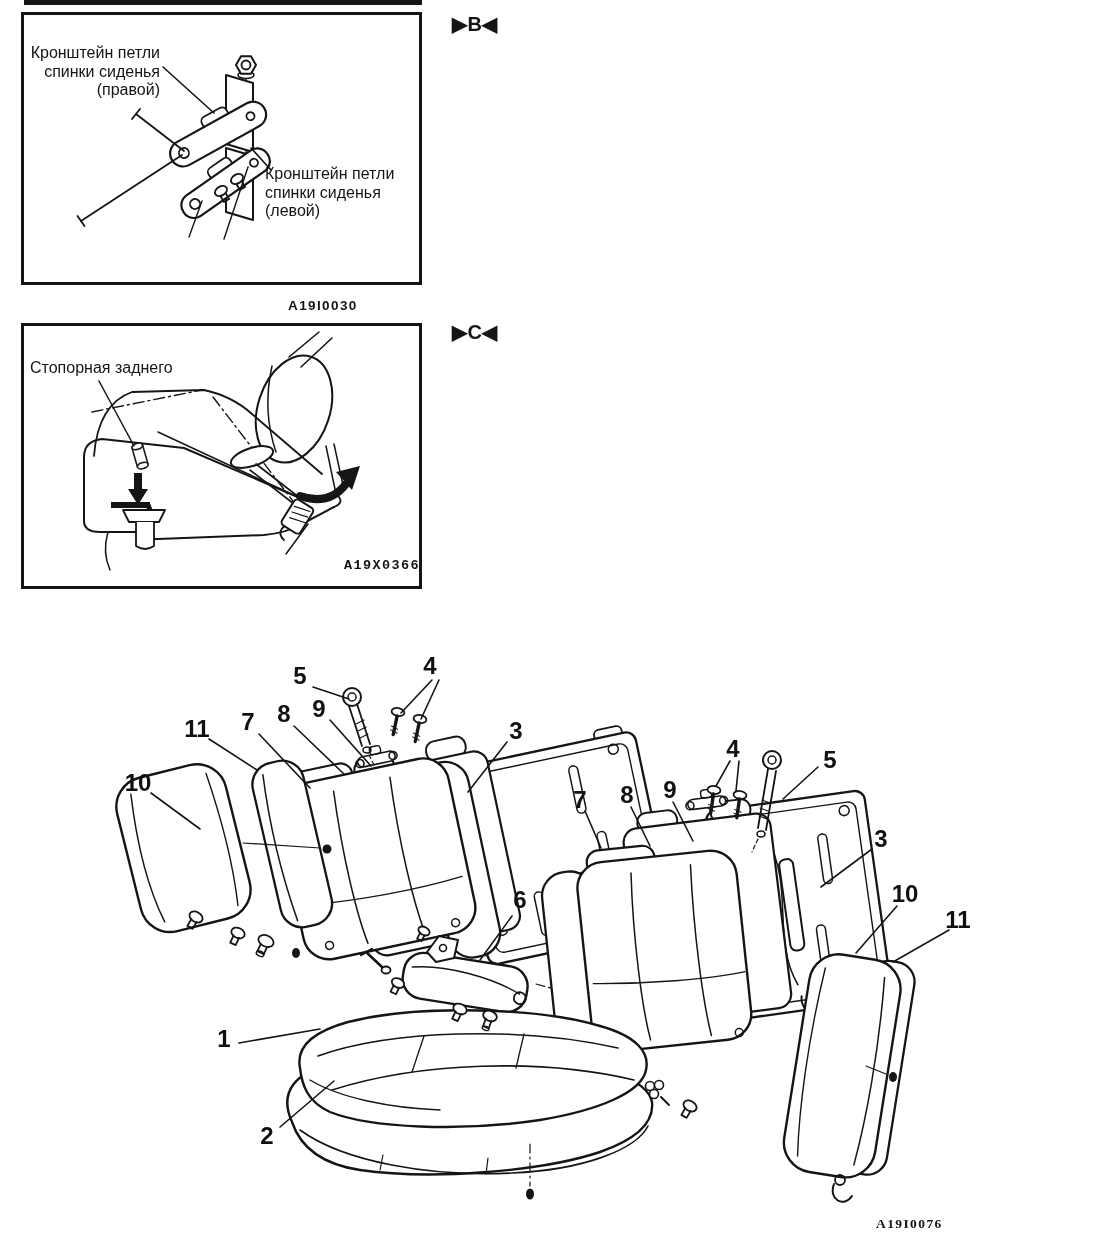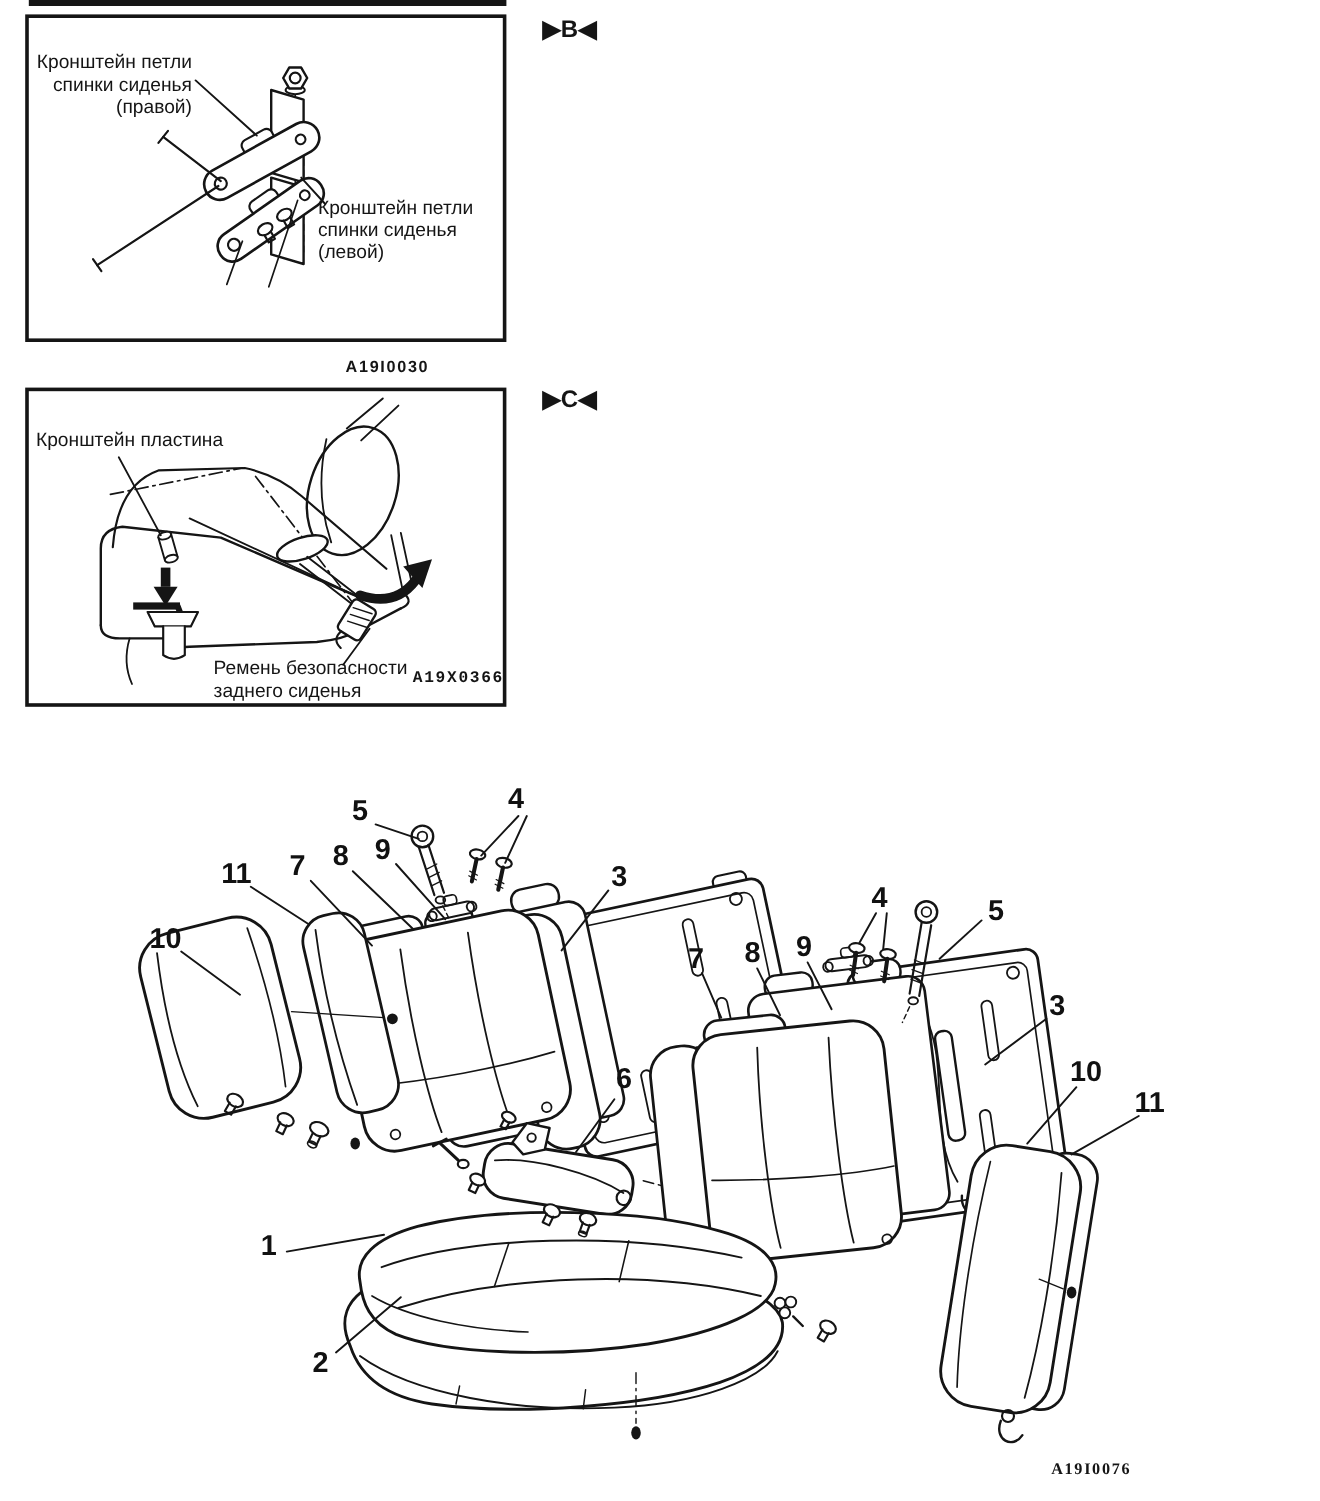--- a/index.html
+++ b/index.html
@@ -143,23 +143,21 @@
           <line x1="3" y1="8" x2="19" y2="4" stroke-width="1.2"></line>
           <line x1="4" y1="14" x2="20" y2="10" stroke-width="1.2"></line>
           <line x1="5" y1="20" x2="21" y2="16" stroke-width="1.2"></line>
           <path d="M 5,30 Q 2,40 12,42" stroke-width="1.8"></path>
         </g>
         <line x1="262" y1="228" x2="284" y2="198" stroke-width="1.5"></line>
       </g>
     </svg>
   </div>
   <div class="marker" style="left:452px;top:320px;">▶C◀</div>
-  <div class="lbl" style="left:30px;top:359px;width:200px;">Кронштейн пластина</div>
-  <div class="lbl" style="left:178px;top:549px;width:180px;">Ремень безопасности
-заднего сиденья</div>
+  <div class="lbl" style="left:30px;top:359px;width:200px;">Стопорная заднего</div>
   <div class="code" style="left:344px;top:558px;font-family:Liberation Mono, monospace;">A19X0366</div>
 
   <svg style="position:absolute;left:0;top:600px;" width="1100" height="651" viewBox="0 600 1100 651">
     <g stroke="#151515" fill="none" stroke-linecap="round" stroke-linejoin="round">
 
       <g transform="translate(448,770) rotate(-12)">
         <rect x="150" y="-8" width="28" height="16" rx="5" fill="#fff" stroke-width="1.8"></rect>
         <rect x="0" y="0" width="190" height="200" rx="10" fill="#fff" stroke-width="2.3"></rect>
         <rect x="10" y="10" width="170" height="180" rx="8" stroke-width="1.4"></rect>
         <rect x="118" y="22" width="9" height="48" rx="4.5" stroke-width="1.5"></rect>

